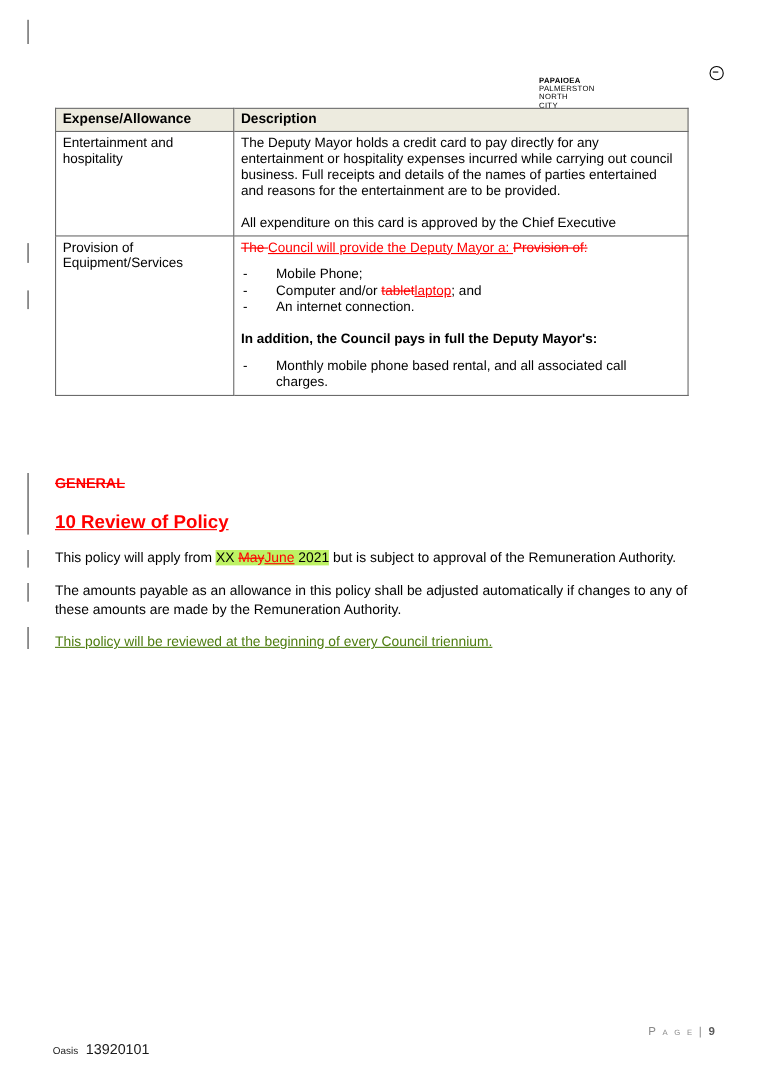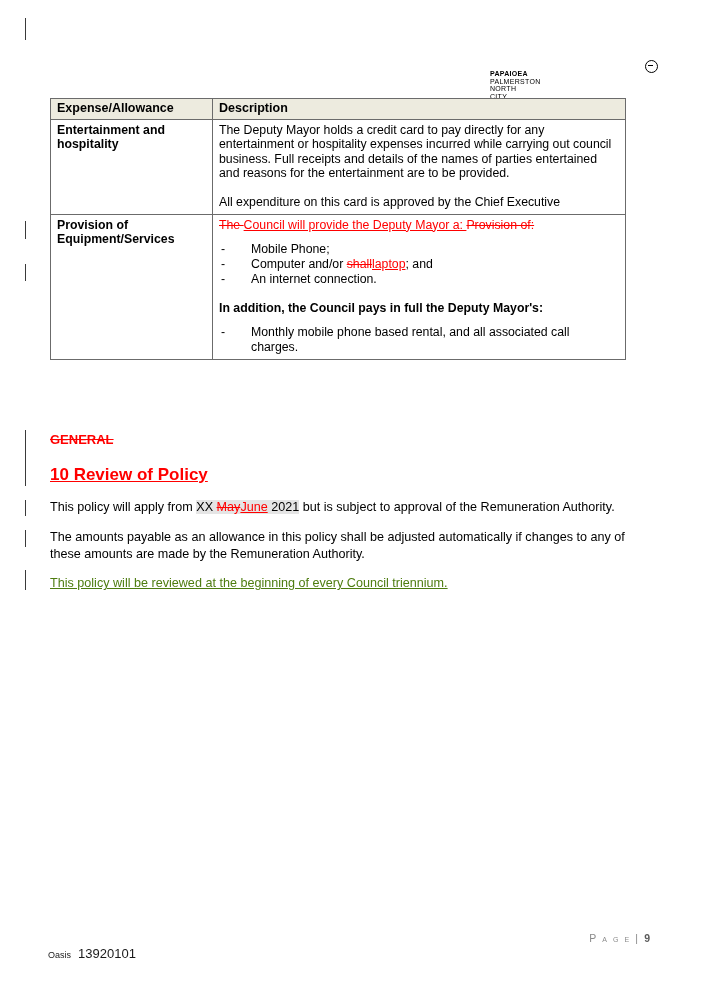--- a/index.html
+++ b/index.html
@@ -92,21 +92,21 @@
   .policy-table col.c1 { width: 162px; }
   .policy-table col.c2 { width: 413px; }
   .policy-table thead th {
     background: #edebdf;
     font-weight: bold;
     font-size: 12.5px;
     padding-top: 2px;
     padding-bottom: 3px;
   }
   .policy-table td.label {
-    font-weight: bold;
+    font-weight: normal;
   }
   .cell-para { margin: 0 0 0 0; }
   .cell-para + .cell-para { margin-top: 14px; }
 
   ul.dashlist {
     list-style: none;
     margin: 10px 0 0 0;
     padding: 0;
   }
   ul.dashlist li {
@@ -124,21 +124,21 @@
   
   .ins {
     color: #ff0000;
     text-decoration: underline;
   }
   .del {
     color: #ff0000;
     text-decoration: line-through;
   }
   .hl {
-    background: #e5e5e5;
+    background: #bef264;
   }
 
   
   .body-block {
     position: absolute;
     left: 50px;
     width: 600px;
     font-size: 12.6px;
     line-height: 16.5px;
   }
@@ -229,21 +229,21 @@
         <p class="cell-para">All expenditure on this card is approved by the Chief Executive</p>
       </td>
     </tr>
 
     <tr>
       <td class="label">Provision of Equipment/Services</td>
       <td>
         <p class="cell-para"><span class="del">The </span><span class="ins">Council will provide the Deputy Mayor a: </span><span class="del">Provision of:</span></p>
         <ul class="dashlist">
           <li>Mobile Phone;</li>
-          <li><span>Computer and/or </span><span class="del">shall</span><span class="ins">laptop</span><span>; and</span></li>
+          <li><span>Computer and/or </span><span class="del">tablet</span><span class="ins">laptop</span><span>; and</span></li>
           <li>An internet connection.</li>
         </ul>
         <p class="cell-para" style="margin-top:14px;font-weight:bold;">In addition, the Council pays in full the Deputy Mayor's:</p>
         <ul class="dashlist">
           <li>Monthly mobile phone based rental, and all associated call charges.</li>
         </ul>
       </td>
     </tr>
 
   </tbody>

